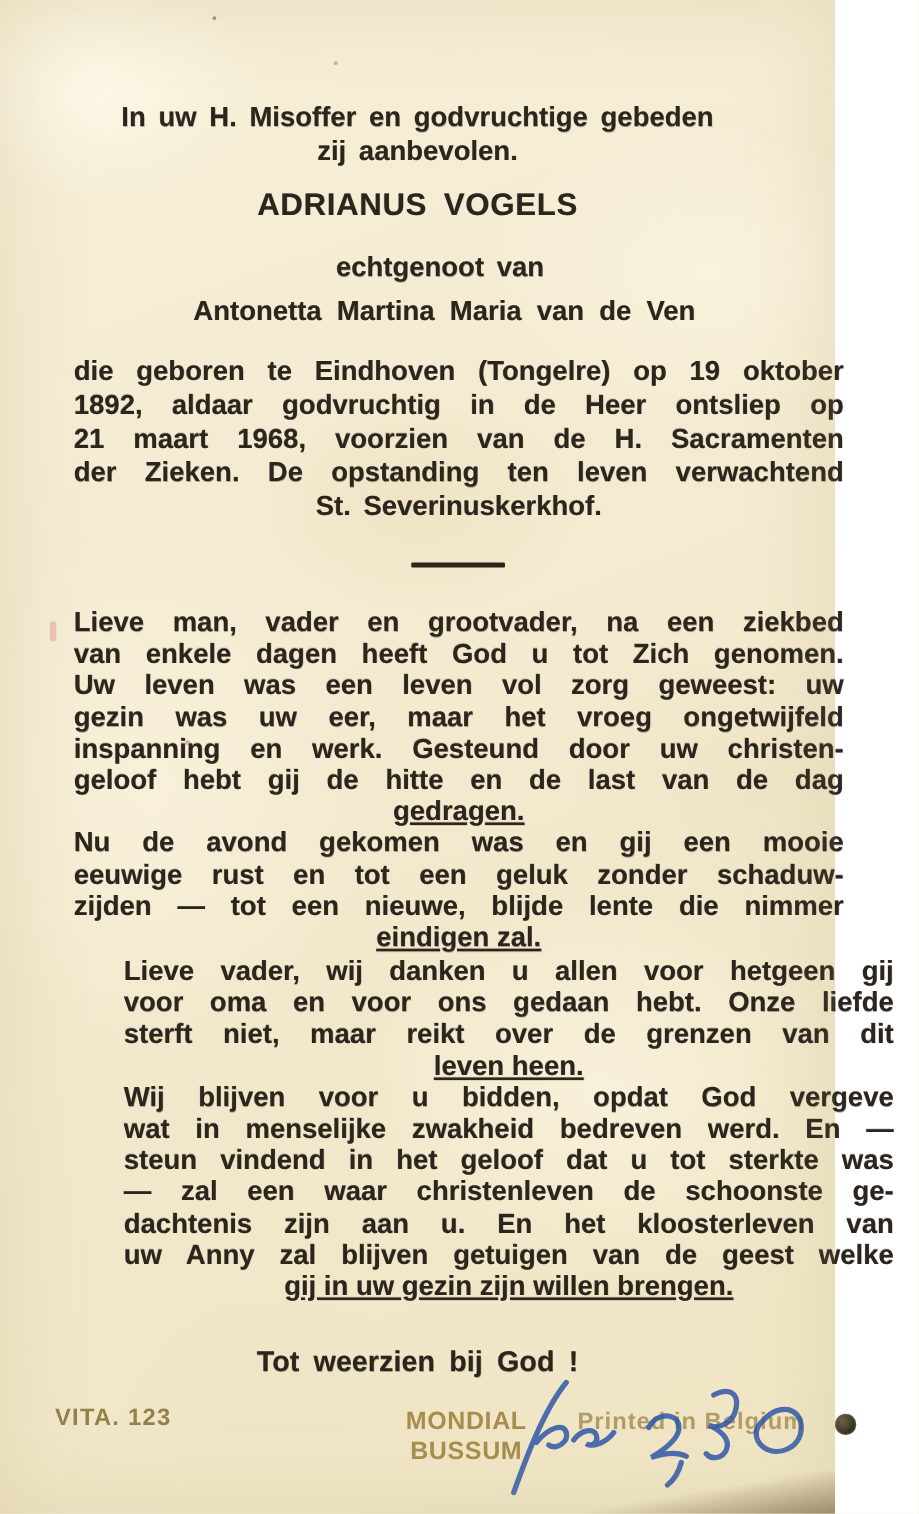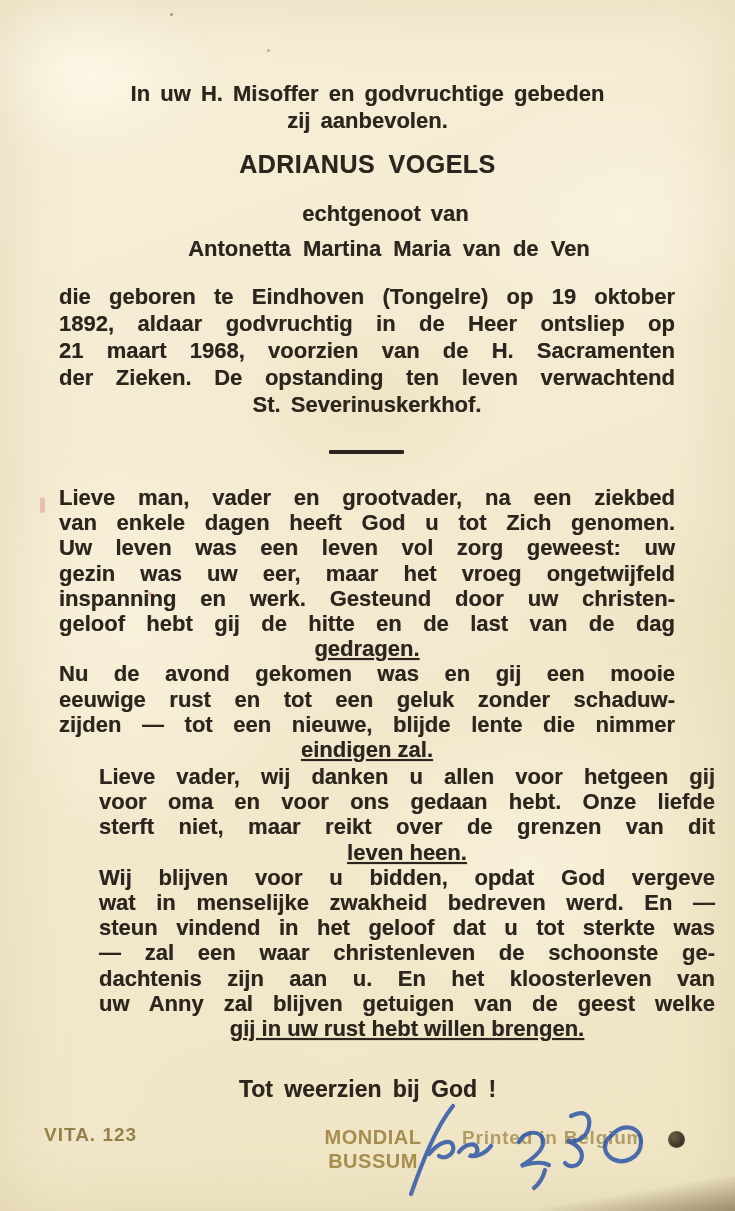--- a/index.html
+++ b/index.html
@@ -1,17 +1,17 @@
 <!DOCTYPE html>
 <html><head>
 <meta charset="utf-8">
 <style>
   html, body { margin:0; padding:0; width:735px; height:1211px; overflow:hidden; }
   .card {
-    position:relative; width:735px; height:1211px;
+    position:relative; width:668px; height:1211px;
     font-family:"Liberation Sans","DejaVu Sans",sans-serif;
     font-weight:700; color:#2b251d;
     background-color:#f2e8c9;
     background-image:
       radial-gradient(ellipse 220px 150px at 12% 6%,  rgba(255,252,238,.65), transparent 60%),
       radial-gradient(ellipse 300px 200px at 85% 18%, rgba(255,250,230,.5),  transparent 60%),
       radial-gradient(ellipse 260px 320px at 18% 52%, rgba(252,246,224,.55), transparent 65%),
       radial-gradient(ellipse 340px 260px at 72% 72%, rgba(255,250,232,.5),  transparent 60%),
       radial-gradient(ellipse 190px 130px at 50% 33%, rgba(234,222,186,.55), transparent 70%),
       radial-gradient(ellipse 230px 170px at 92% 52%, rgba(236,224,190,.5),  transparent 70%),
@@ -105,21 +105,21 @@
       <div class="line j">Lieve vader, wij danken u allen voor hetgeen gij</div>
       <div class="line j">voor oma en voor ons gedaan hebt. Onze liefde</div>
       <div class="line j">sterft niet, maar reikt over de grenzen van dit</div>
       <div class="line l">leven heen.</div>
       <div class="line j">Wij blijven voor u bidden, opdat God vergeve</div>
       <div class="line j">wat in menselijke zwakheid bedreven werd. En —</div>
       <div class="line j">steun vindend in het geloof dat u tot sterkte was</div>
       <div class="line j">— zal een waar christenleven de schoonste ge-</div>
       <div class="line j">dachtenis zijn aan u. En het kloosterleven van</div>
       <div class="line j">uw Anny zal blijven getuigen van de geest welke</div>
-      <div class="line l">gij in uw rust hebt willen brengen.</div>
+      <div class="line l">gij in uw gezin zijn willen brengen.</div>
     </div>
 
   <div class="blk closing ink">Tot weerzien bij God !</div>
 
   <div class="imprint ref">VITA. 123</div>
 
   <div class="imprint publisher">
     <div>MONDIAL</div>
     <div>BUSSUM</div>
   </div>

